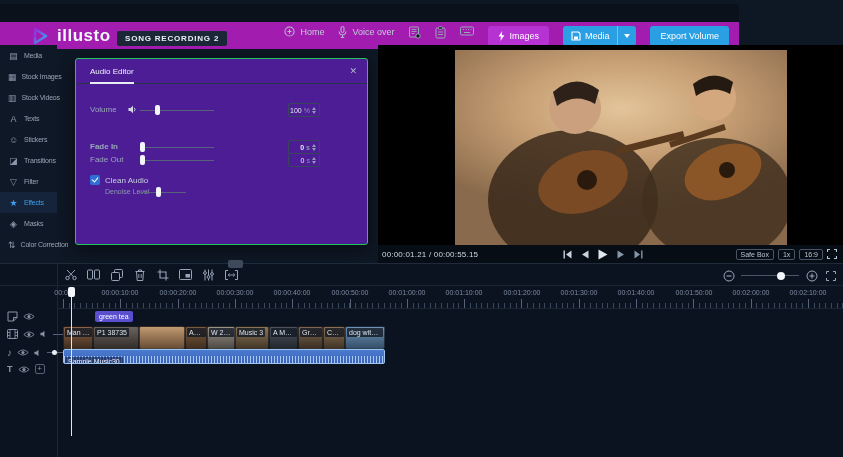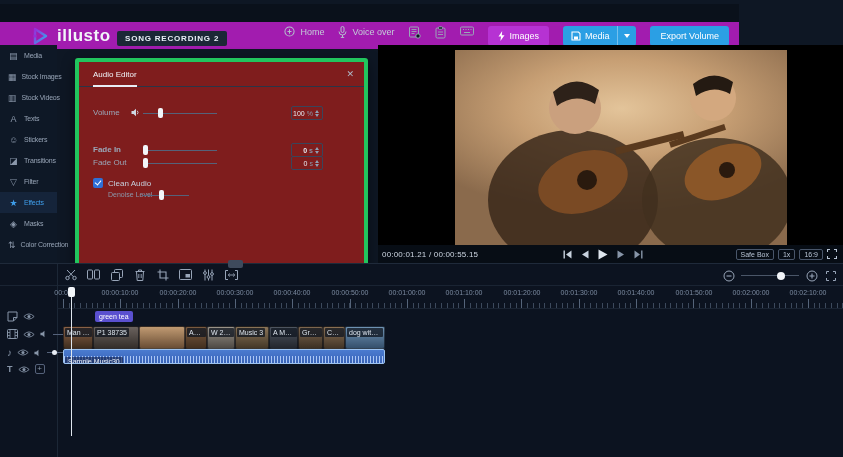--- a/index.html
+++ b/index.html
@@ -26,21 +26,21 @@
 
   
   #sidebar { position:absolute; left:0; top:45px; width:57px; height:218px; background:#0e1826; }
   .side-item { height:21px; display:flex; align-items:center; gap:5px; padding-left:8px; cursor:pointer; color:#97a4b6; }
   .side-icon { width:11px; font-size:9px; text-align:center; color:#8a97aa; }
   .side-label { font-size:7px; white-space:nowrap; letter-spacing:-.2px; }
   .side-item.active { background:#15243a; color:#3f9eea; }
   .side-item.active .side-icon { color:#3f9eea; }
 
   
-  #panel { position:absolute; left:75px; top:58px; width:293px; height:226px; background:#7f1d1d; border:4px solid #22c55e; border-radius:3px; box-shadow:0 4px 14px rgba(0,0,0,.45); }
+  #panel { position:absolute; left:75px; top:58px; width:293px; height:187px; background:#4c1d95; border:1px solid #22c55e; border-radius:3px; box-shadow:0 4px 14px rgba(0,0,0,.45); }
   .tabs { position:absolute; left:0; top:0; right:0; height:25px; border-bottom:1px solid #2a3547; display:flex; align-items:center; padding-left:14px; gap:20px; }
   .tab { font-size:8px; color:#8b98ab; cursor:pointer; position:relative; height:25px; display:flex; align-items:center; }
   .tab.active { color:#f0f4f9; }
   .tab.active::after { content:""; position:absolute; left:0; bottom:0; width:100%; height:2px; background:#e8edf4; }
   .close-x { position:absolute; right:10px; top:7px; font-size:9px; color:#aeb9c8; cursor:pointer; }
   .prow { position:absolute; left:0; width:100%; height:14px; }
   .prow-label { position:absolute; left:14px; top:2px; font-size:8px; color:#9aa7b8;text-align:center; }
   .ptrack { position:absolute; top:7px; height:1px; background:#55627a; }
   .pthumb { position:absolute; top:-5px; width:5px; height:10px; background:#f2f5f9; border-radius:2px; cursor:pointer; }
   .valbox { position:absolute; left:212px; top:0; width:32px; height:14px; border:1px solid #39455b; border-radius:2px; display:flex; align-items:center; justify-content:flex-end; gap:2px; padding:0 3px; }

